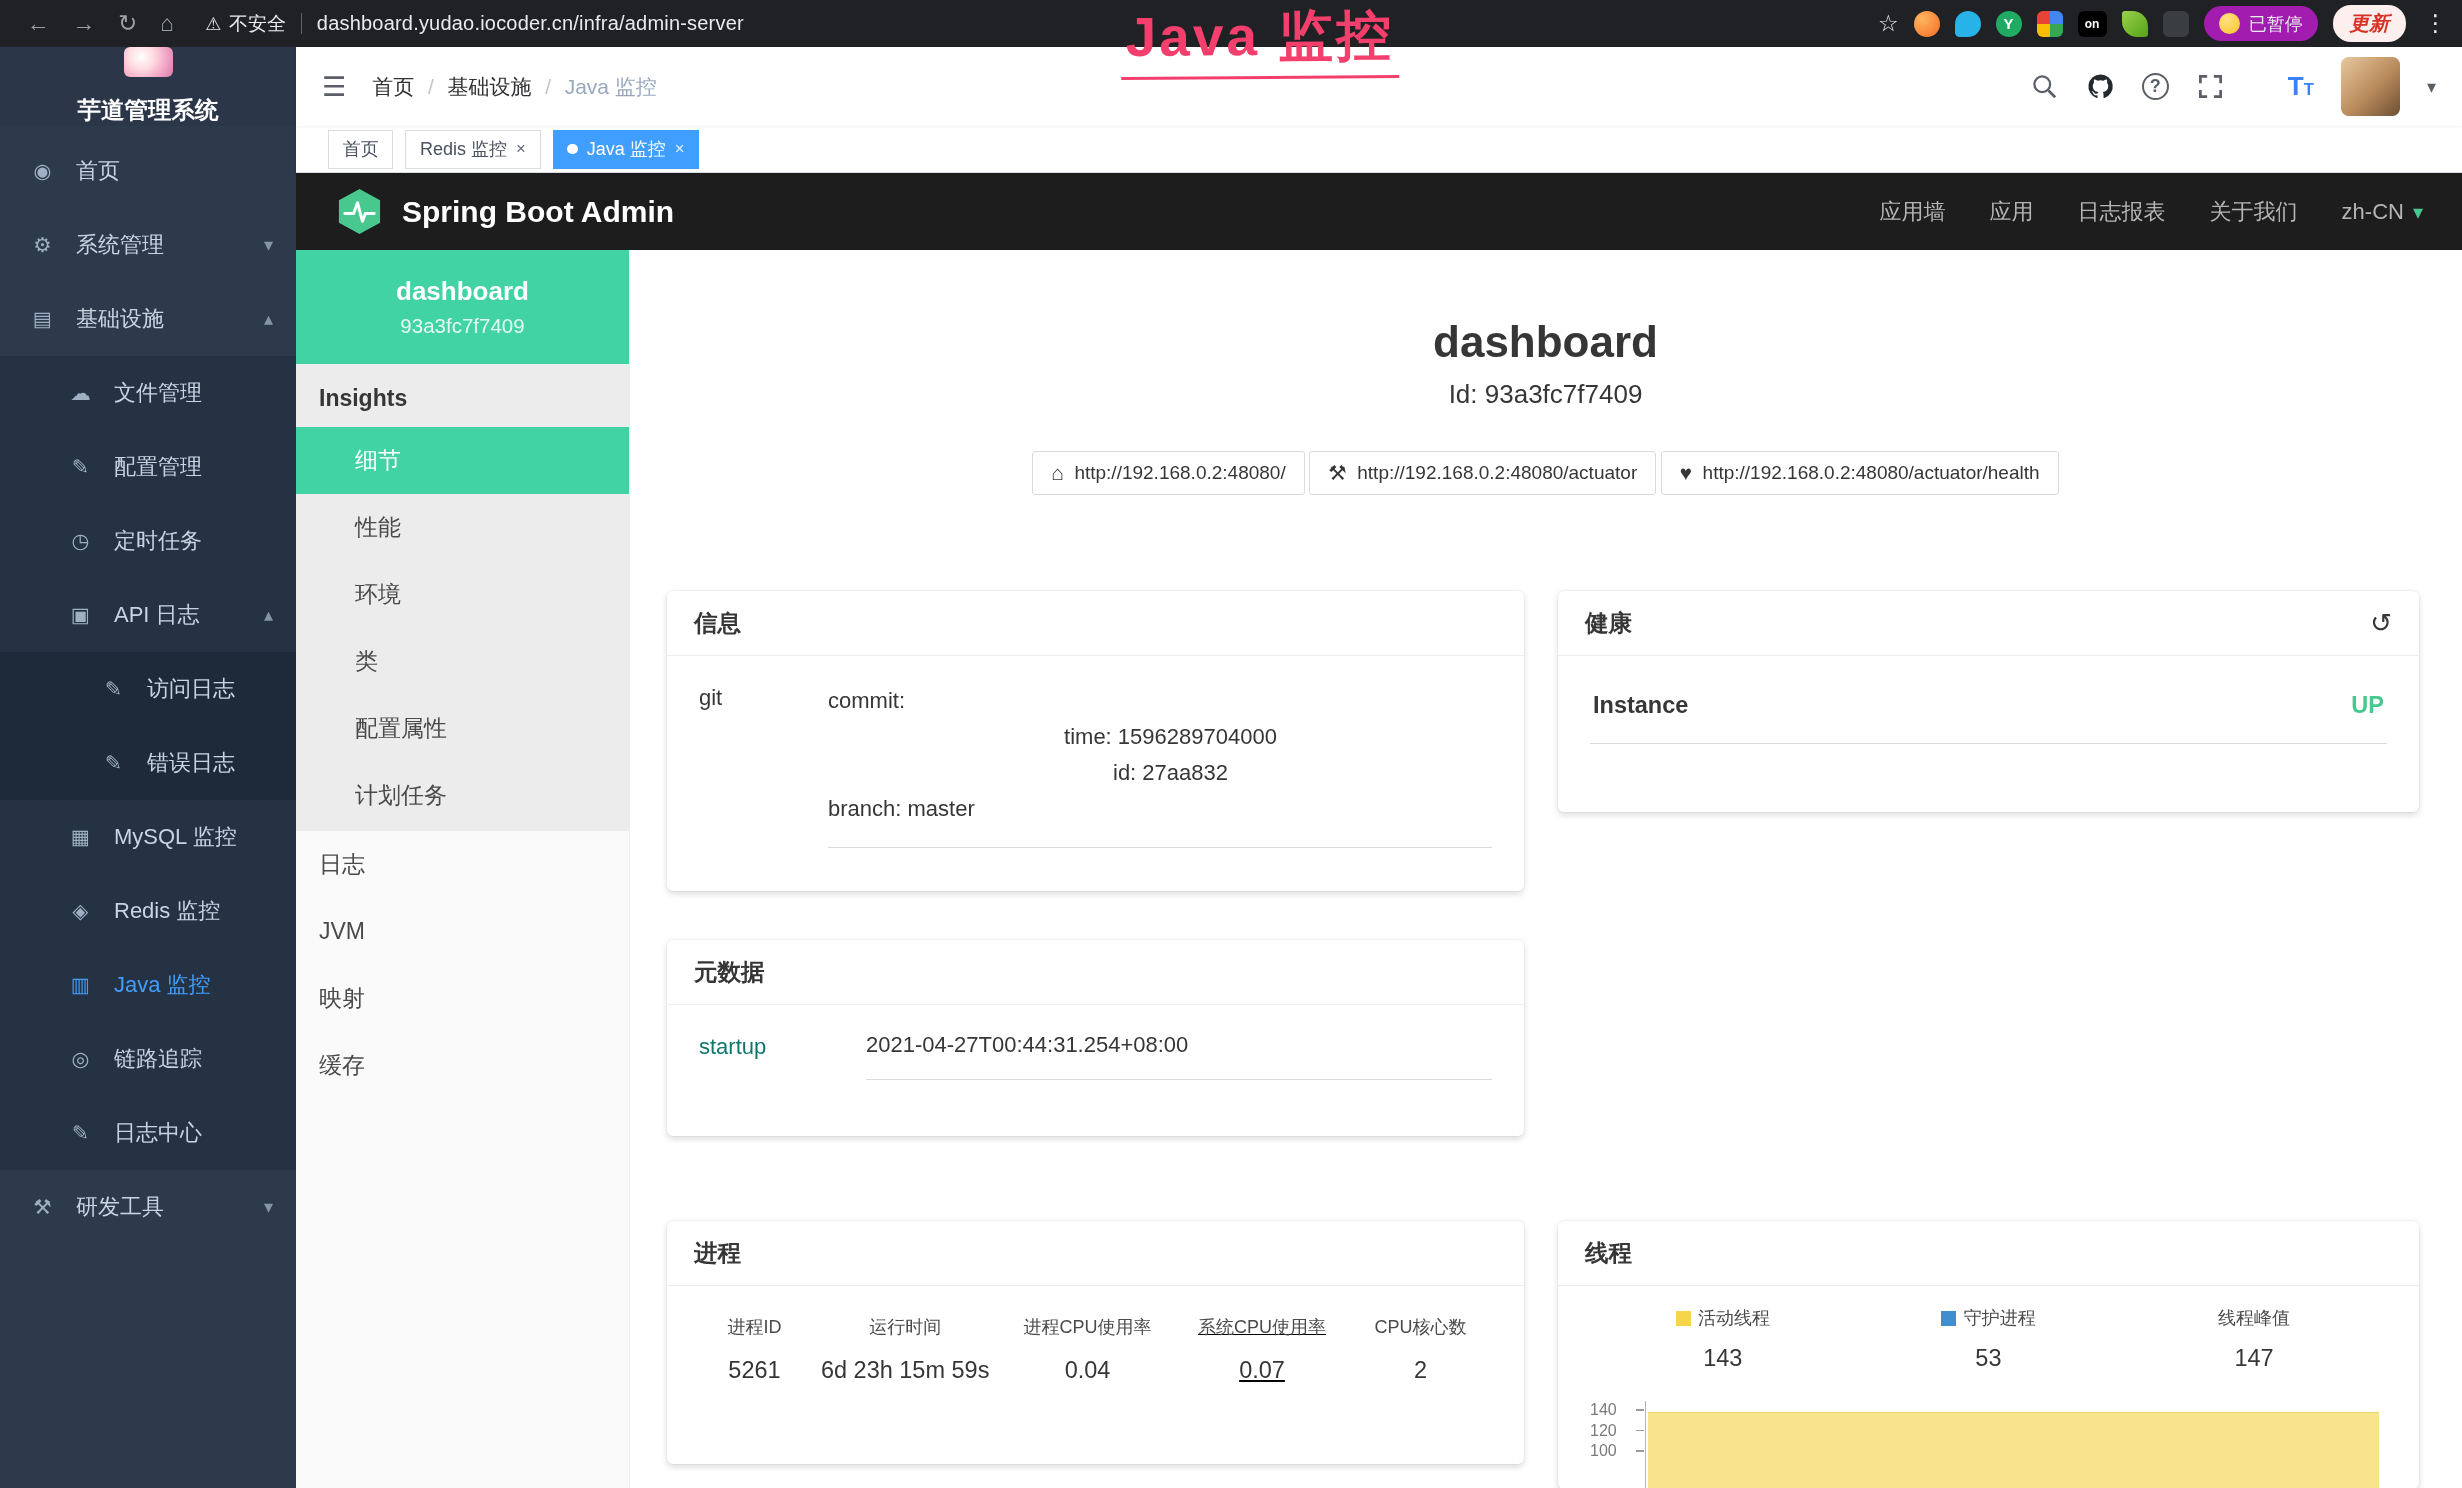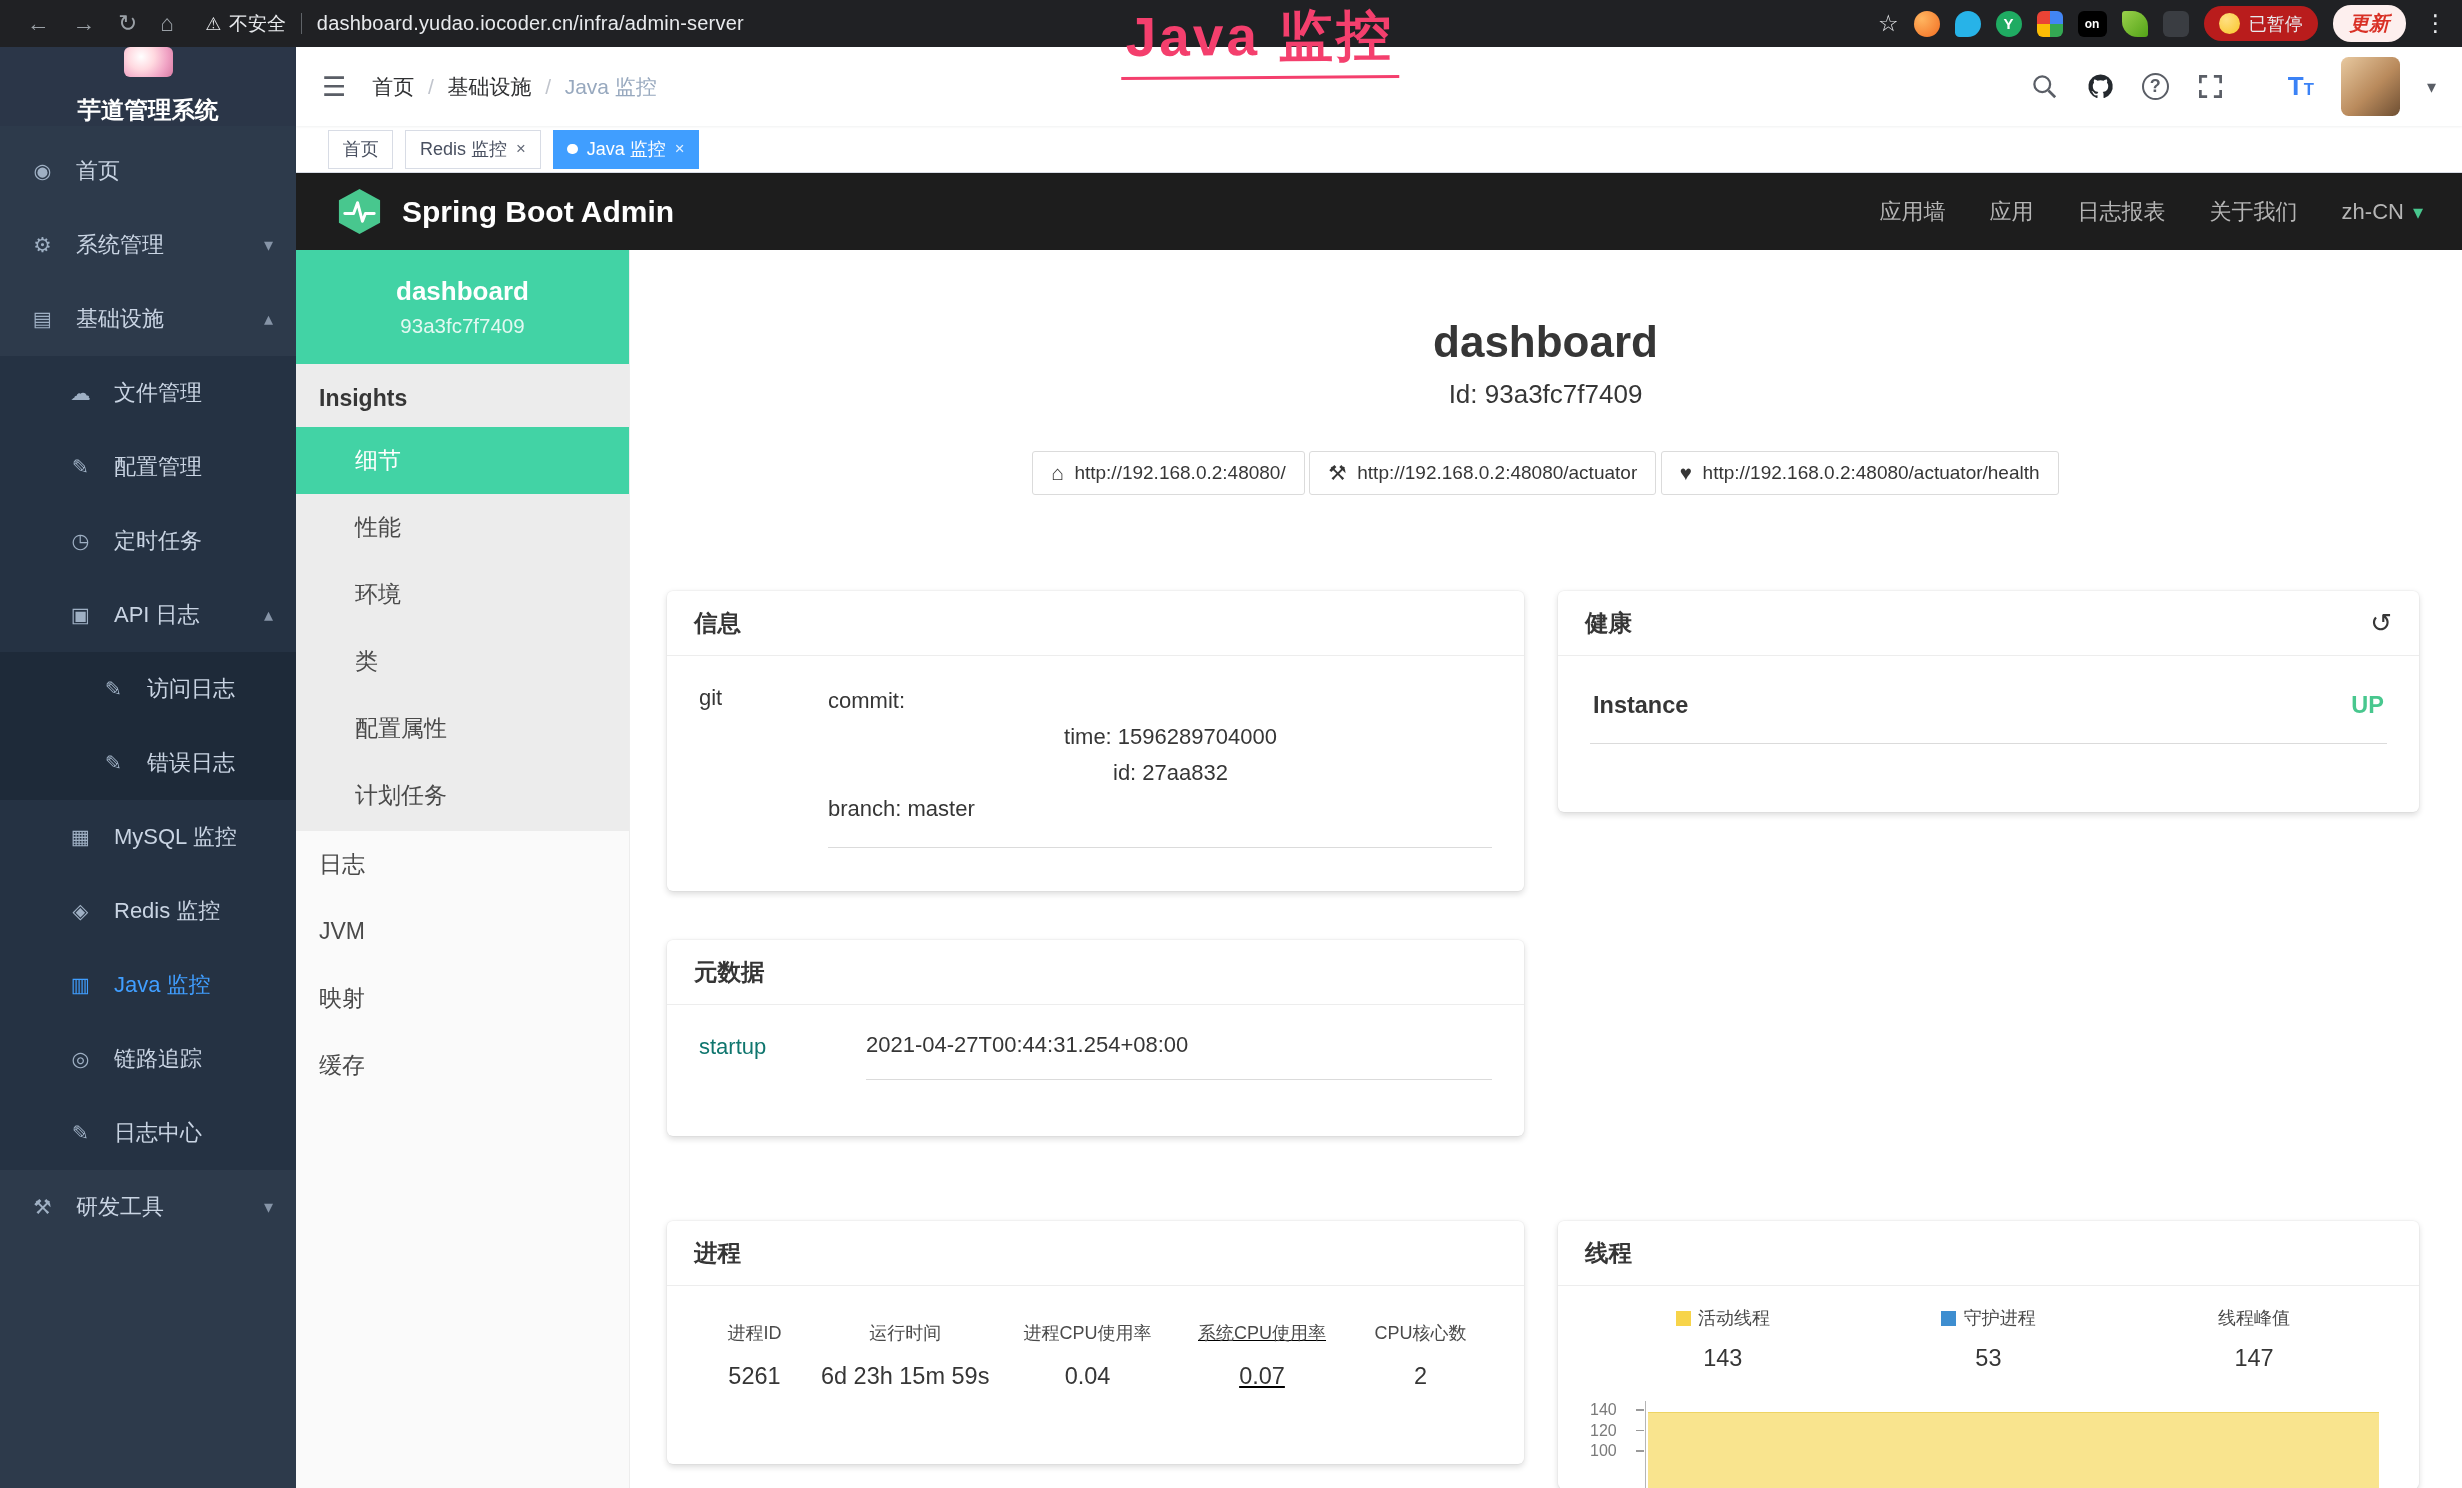--- a/index.html
+++ b/index.html
@@ -24,21 +24,21 @@
   .b-right { display:flex; align-items:center; gap:15px; }
   .star-ic { color:#e8eaed; font-size:23px; }
   .ext { width:26px; height:26px; border-radius:50%; }
   .ext.fox { background:radial-gradient(circle at 30% 30%, #ffb661, #f26d21); }
   .ext.drop { background:#27b3e8; border-radius:50% 50% 50% 4.6px; }
   .ext.ycircle { background:#1fab62; display:flex; align-items:center; justify-content:center; color:#fff; font-size:15px; font-weight:bold; }
   .ext.grid { border-radius:6px; background:conic-gradient(#4285f4 0 25%, #34a853 0 50%, #fbbc05 0 75%, #ea4335 0); }
   .ext.onbadge { border-radius:6px; background:#000000; color:#fff; font-size:12px; font-weight:bold; display:flex; align-items:center; justify-content:center; width:29px; }
   .ext.leaf { background:linear-gradient(135deg,#9ad14b,#53a318); border-radius:3px 60% 3px 60%; }
   .ext.puzzle { border-radius:6px; background:#3a3d42; }
-  .paused-chip { display:flex; align-items:center; gap:9px; background:#b91c1c; border-radius:20px;
+  .paused-chip { display:flex; align-items:center; gap:9px; background:#a21caf; border-radius:20px;
     padding:5.3px 15px; color:#e8eaed; font-size:18px; cursor:pointer; }
   .face { width:21px; height:21px; border-radius:50%; background:radial-gradient(circle at 35% 30%, #ffe082, #f9c52a); }
   .update-chip { display:flex; align-items:center; gap:6px; background:#fdefee; border-radius:18px;
     padding:4.6px 16.7px; color:#d93025; font-size:20px; font-weight:bold; cursor:pointer;font-style:italic; }
   .dots-ic { color:#e8eaed; font-size:23px; margin-left:3px; cursor:pointer; }
 
   
   .annotation { position:absolute; left:1121px; top:0px; z-index:60; color:#f43f6d;
     font-size:55px; font-weight:800; letter-spacing:3px; border-bottom:3.8px solid #f43f6d;
     padding:0 4.6px 1.5px 4.6px; transform:rotate(-.4deg); pointer-events:none; }
@@ -134,21 +134,21 @@
   #card-health { left:929px; top:341px; width:861px; height:221px; }
   .hrow { display:flex; justify-content:space-between; align-items:center; font-size:23.5px; font-weight:bold;
     color:#363636; border-bottom:0.8px solid #dbdbdb; padding:9px 3px 24px; }
   .up-val { color:#48c78e; }
 
   #card-meta { left:38px; top:690px; width:857px; height:196px; }
   .kv .k2 { width:167px; font-size:22px; color:#0f766e; padding-top:1.5px; }
   .kv .v2 { flex:1; font-size:22px; color:#363636; border-bottom:0.8px solid #dbdbdb; padding-bottom:21px; }
 
   #card-process { left:38px; top:971px; width:857px; height:243px; }
-  .pgrid { display:flex; margin-top:8px; }
+  .pgrid { display:flex; margin-top:2px; }
   .pcol { text-align:center; }
   .pcol:nth-child(1){ width:14%; } .pcol:nth-child(2){ width:24%; } .pcol:nth-child(3){ width:22%; }
   .pcol:nth-child(4){ width:22%;text-decoration:underline; } .pcol:nth-child(5){ width:18%; }
   .pl { font-size:18px; color:#4a4a4a; margin-bottom:18px; }
   .pv { font-size:23.5px; color:#363636; }
 
   #card-threads { left:929px; top:971px; width:861px; height:268px; }
   #card-threads .card-body { padding:20px 32px 0; }
   .legend { display:flex; }
   .lcol { width:33.33%; }

